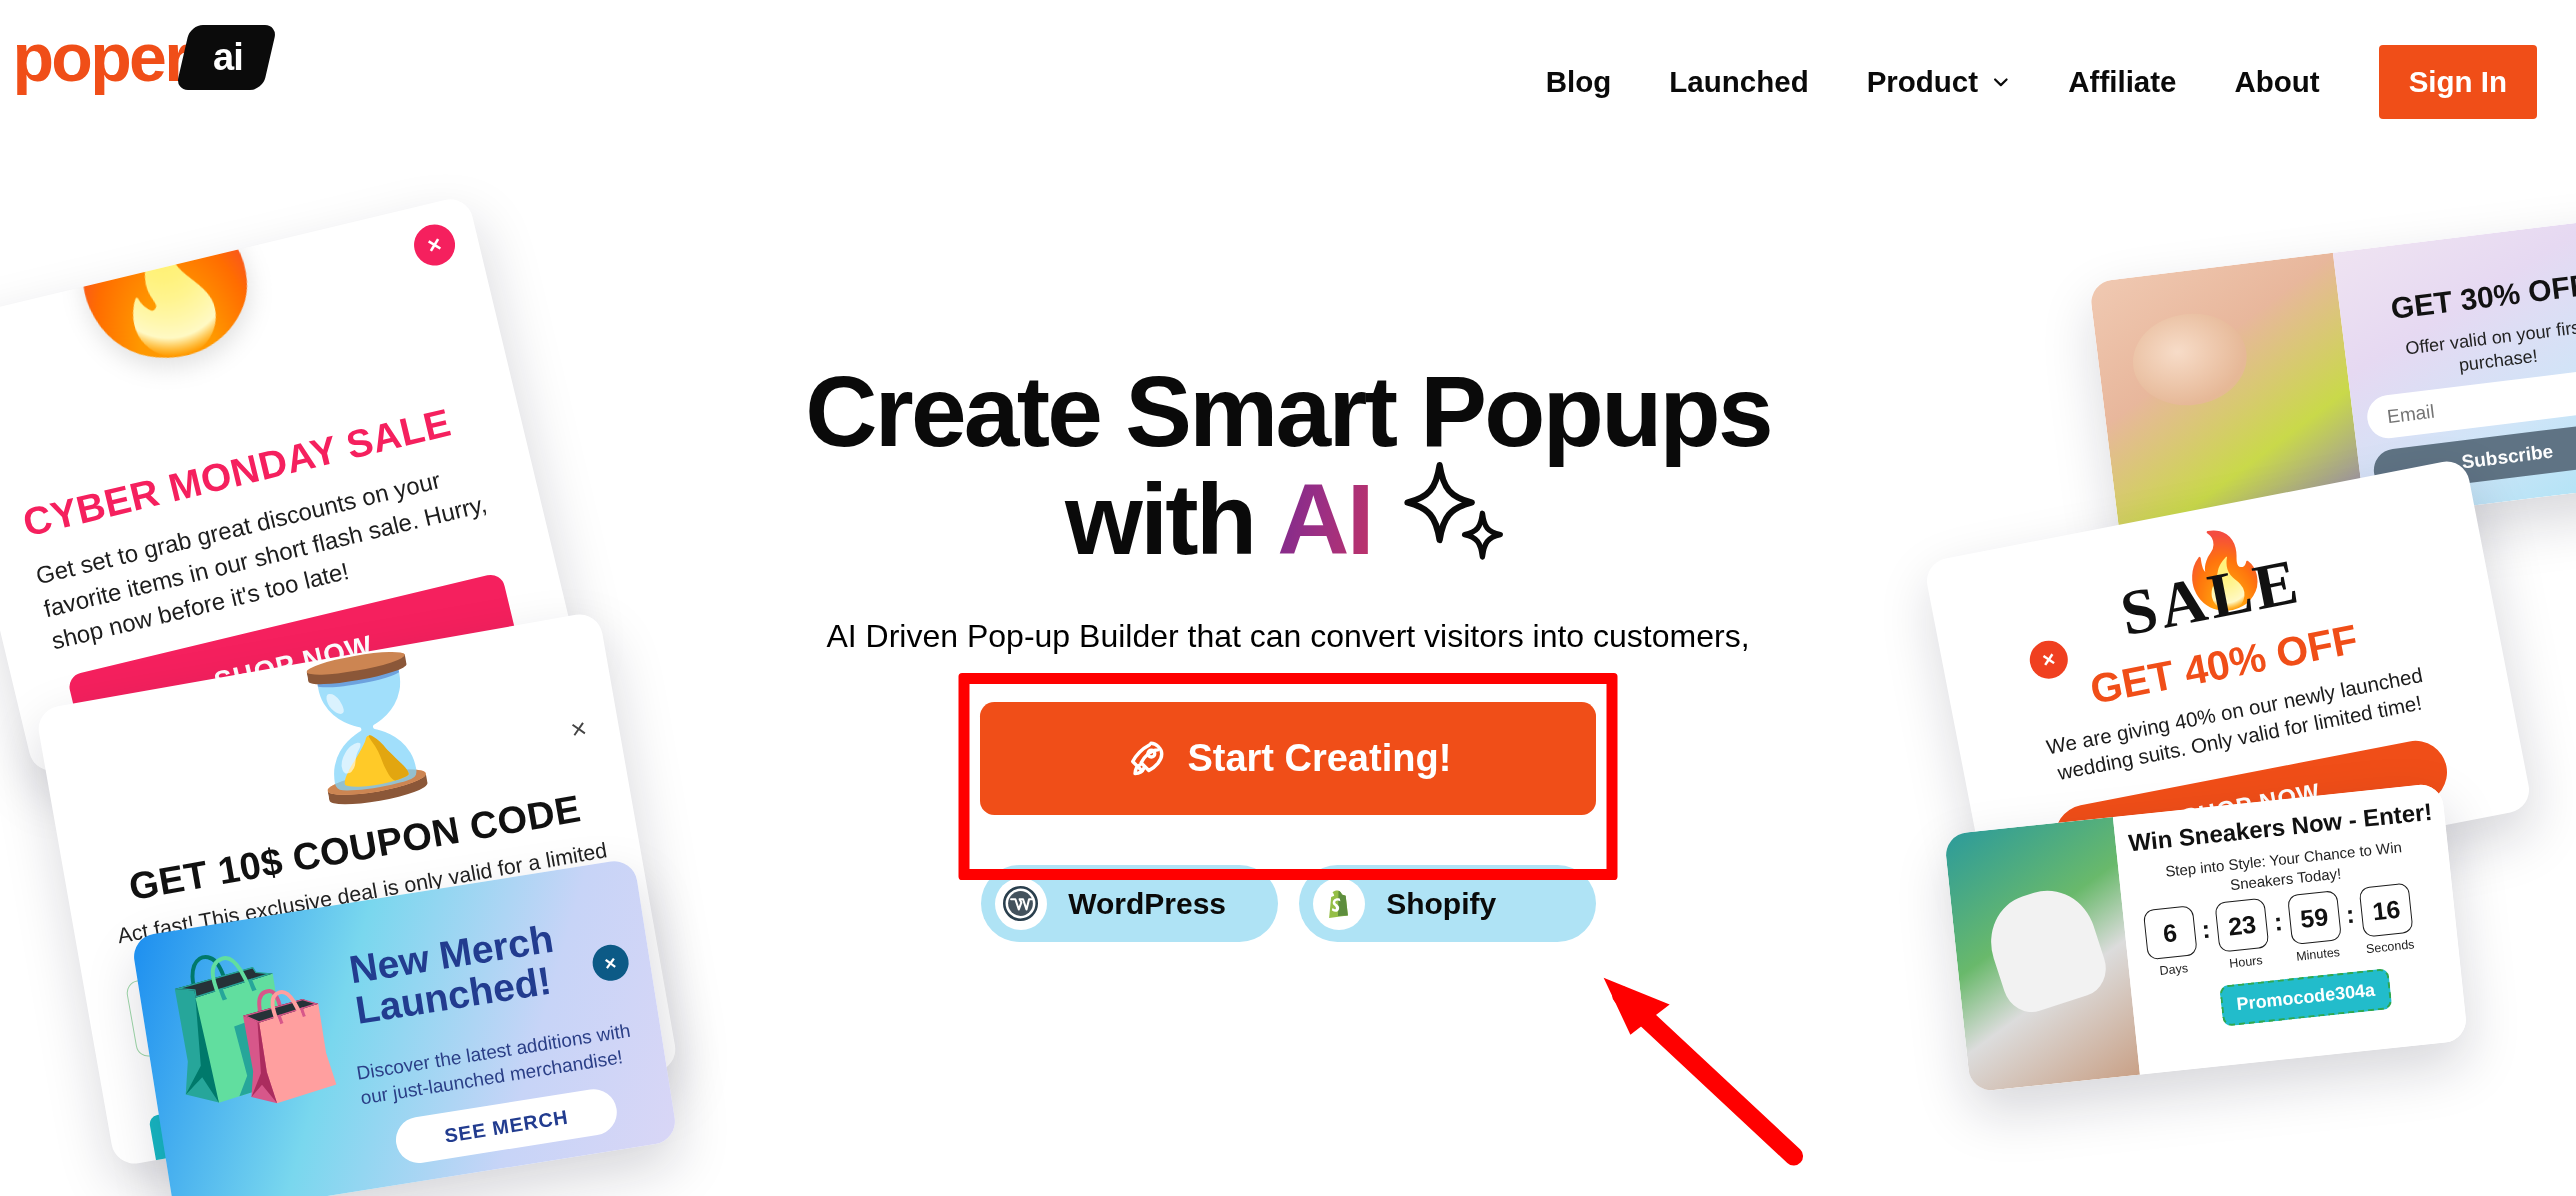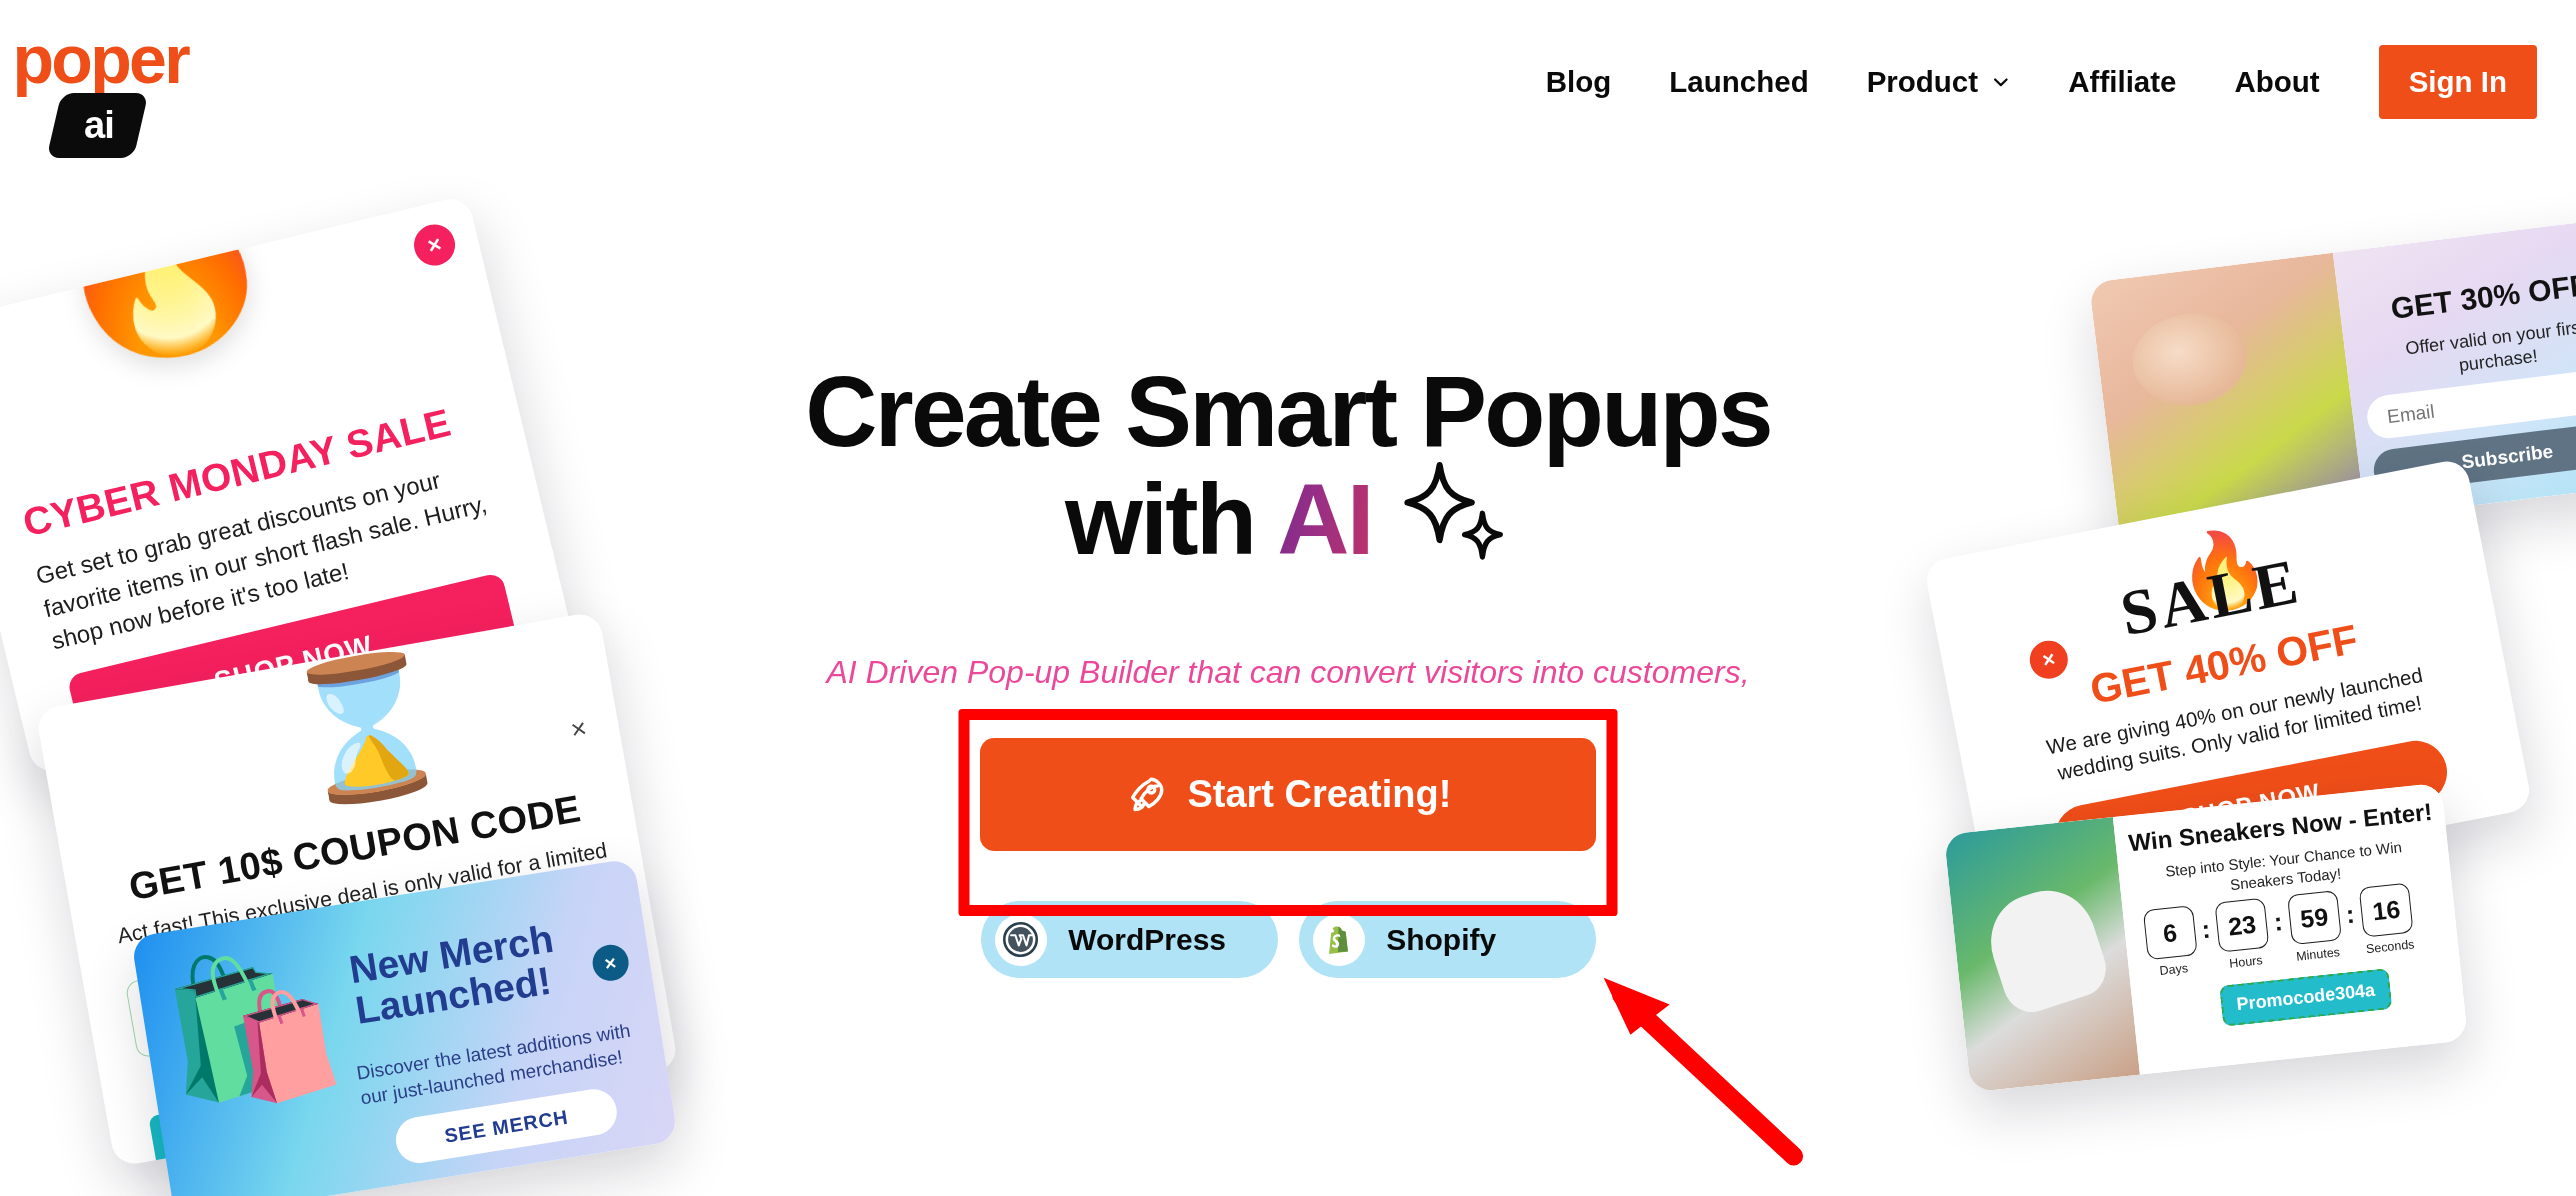--- a/index.html
+++ b/index.html
@@ -9,21 +9,21 @@
     font-family: "Liberation Sans", sans-serif;
     -webkit-font-smoothing: antialiased;
   }
   .page { position: relative; width: 2576px; height: 1197px; background:#fff; overflow:hidden; }
 
   
   .header {
     position: absolute; top: 0; left: 0; width: 2576px; height: 138px;
     display: flex; align-items: center; z-index: 60;
   }
-  .logo { position:absolute; left: 12.5px; top: 25px; display:flex; align-items:center; height: 64px; flex-direction: column; }
+  .logo { position:absolute; left: 12.5px; top: 25px; display:flex; align-items:center; height: 64px; }
   .logo-word {
     font-size: 68px; font-weight: 800; color: #F04E18;
     letter-spacing: -2.7px; line-height: 1; font-family:"Liberation Sans", sans-serif;
   }
   .logo-badge {
     position: relative; margin-left: -5.4px;
     background: #0B0B0B; color: #ffffff;
     font-size: 38px; font-weight: 800; letter-spacing: -0.9px;
     padding: 12.5px 27px 14.3px 30px;
     border-radius: 12.5px;
@@ -55,22 +55,22 @@
     color: #0a0a0a; letter-spacing: -2.7px;
   }
   .hero .line2 { display:flex; align-items:center; justify-content:center; gap: 23px; }
   .ai-grad {
     background: linear-gradient(100deg, #7B2A8E 0%, #9B2F84 45%, #BE3369 100%);
     -webkit-background-clip: text; background-clip: text;
     -webkit-text-fill-color: transparent; color: transparent;
   }
   .sparkles { width: 116px; height: 107px; flex: 0 0 auto; margin-top: -14.3px; }
   .sub {
-    margin-top: 76px; font-size: 32px; line-height: 1.45;
-    color: #ec4899; font-weight: 400; font-style: italic;
+    margin-top: 40px; font-size: 32px; line-height: 1.45;
+    color: #000000; font-weight: 400;
   }
 
   .cta-wrap { position: relative; margin-top: 43px; display:flex; justify-content:center; }
   .cta-highlight {
     position: absolute; left: 50%; transform: translateX(-50%);
     top: -29px; width: 659px; height: 207px;
     border: 11.6px solid #FF0000; border-radius: 3.6px; pointer-events:none; z-index: 5;
   }
   .cta-btn {
     position: relative; z-index: 6;

